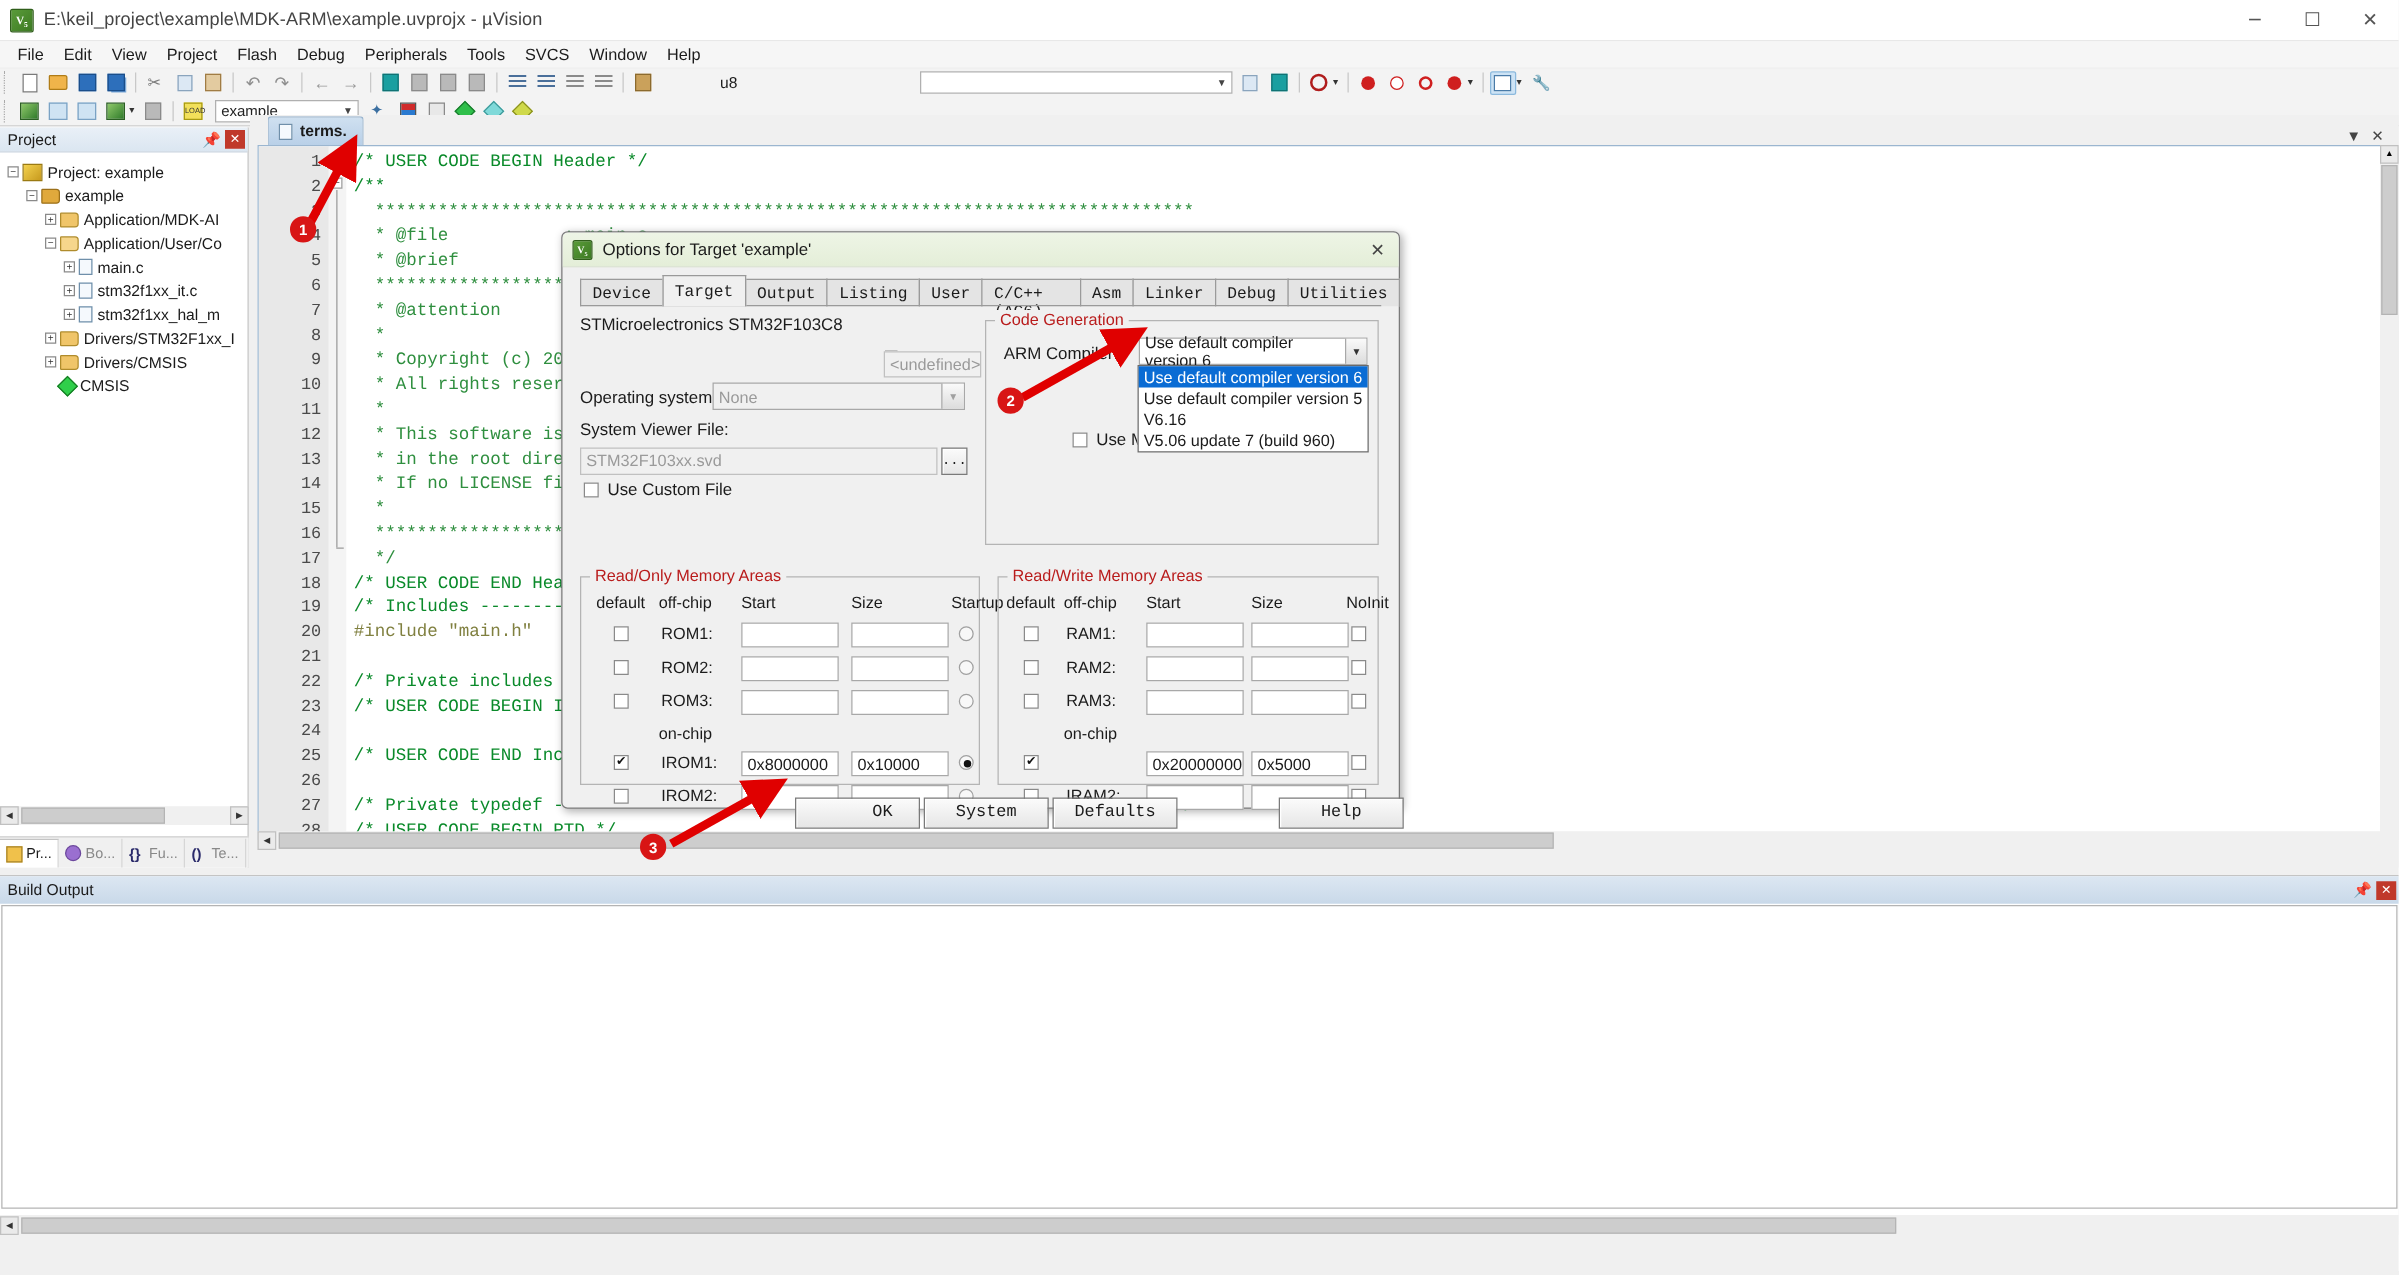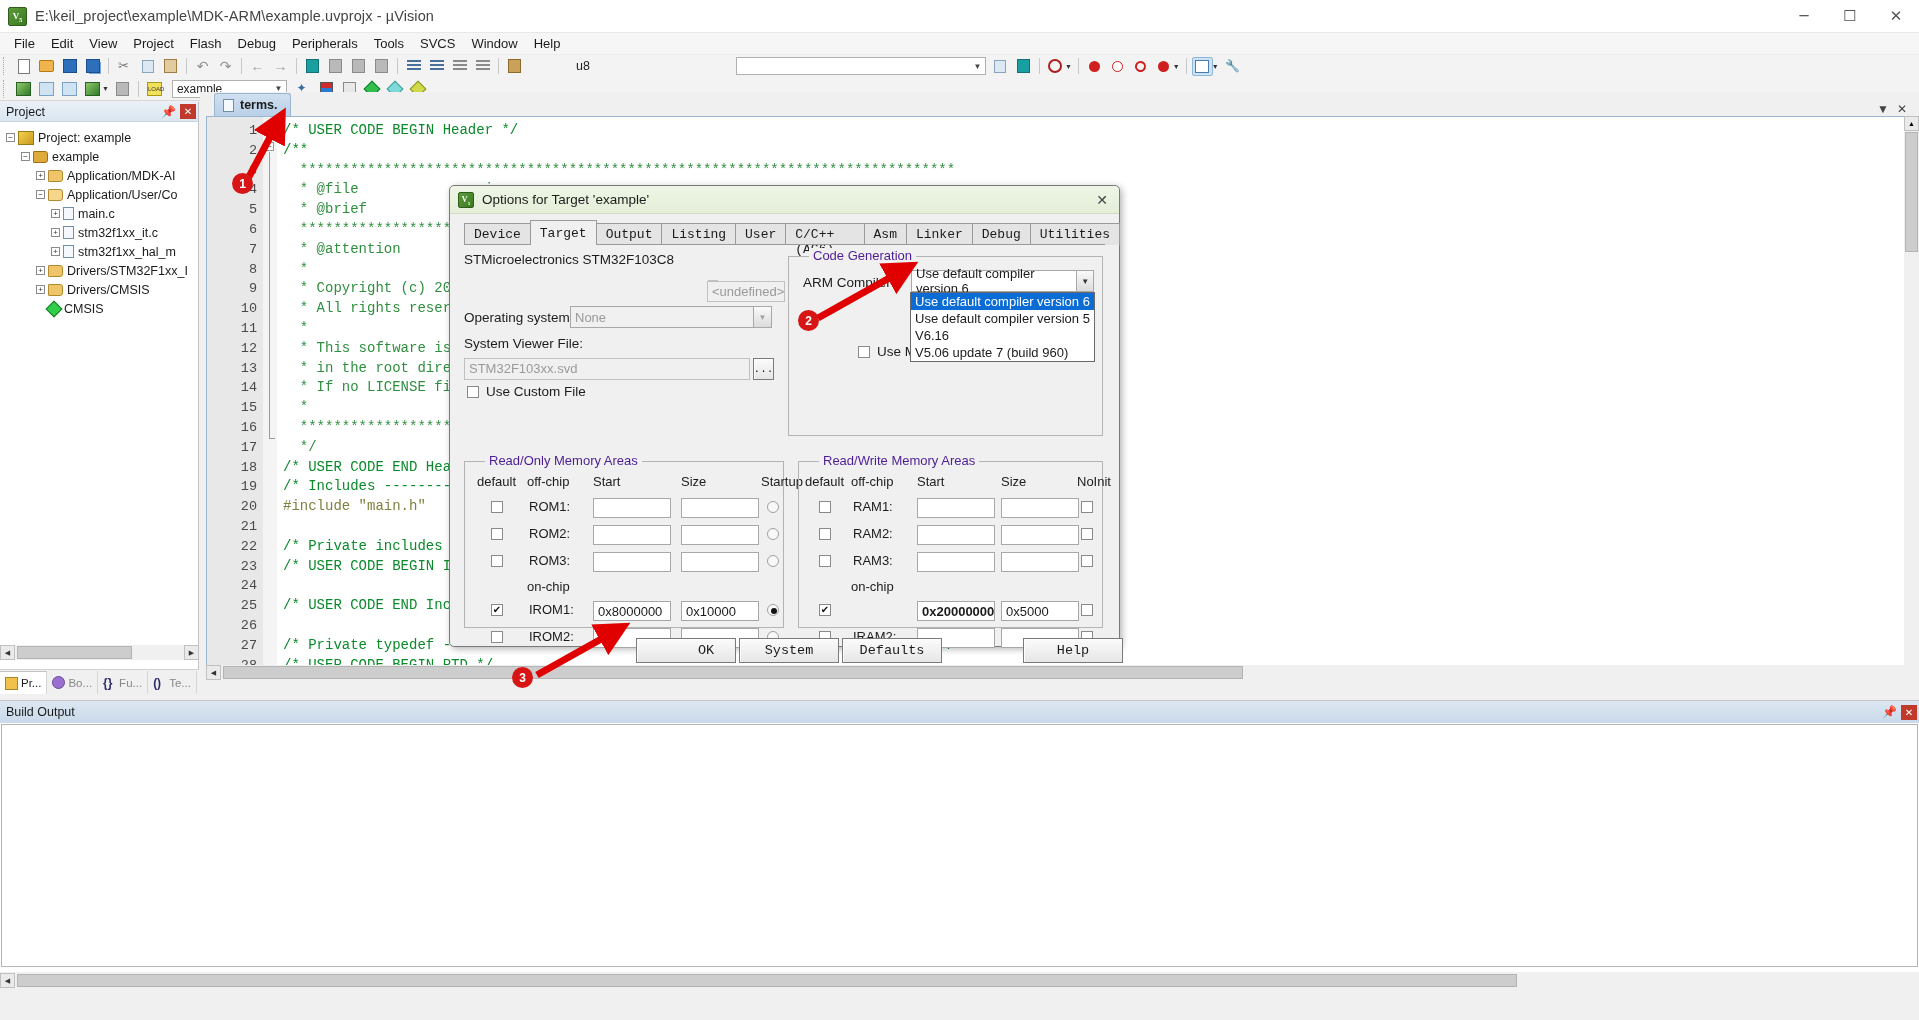--- a/index.html
+++ b/index.html
@@ -276,22 +276,22 @@
     margin-left: auto; width: 18px; height: 100%; background: linear-gradient(#fafafa,#dcdcdc);
     border-left: 1px solid #a8a8a8; display: flex; align-items: center; justify-content: center;
     font-size: 8px; color: #333;
   }
   .combo.dis .cbtn { color: #a0a0a0; }
 
   .group {
     position: absolute; border: 1px solid #b4b4b4;
   }
   .group-title {
-    position: absolute; top: -9px; left: 20px; background: #f0f0f0;
-    padding: 0 4px; font-size: 13px; color: #4c1d95;
+    position: absolute; top: -9px; left: 7px; background: #f0f0f0;
+    padding: 0 4px; font-size: 13px; color: #b91c1c;
   }
 
   .chk { width: 12px; height: 12px; border: 1px solid #8a8a8a; background: #fff; display:inline-block;
          font-size: 10px; line-height: 10px; text-align: center; color: #111; }
   .chk.dis { border-color:#c0c0c0; background:#f0f0f0; }
   .radio { width: 12px; height: 12px; border: 1px solid #a0a0a0; border-radius: 50%; background:#f8f8f8; display:inline-block; position: relative; }
   .radio.on::after { content:''; position:absolute; left:3px; top:3px; width:6px; height:6px; background:#111; border-radius:50%; }
 
   .ddlist {
     position: absolute; background: #fff; border: 1px solid #6a6a6a; z-index: 50;
@@ -790,21 +790,21 @@
             <div class="fld" style="position: absolute; left: 202px; top: 63px; width: 78px; height: 20px;"></div>
             <span class="chk" style="position: absolute; left: 282px; top: 66px;"></span>
             <span class="chk" style="position: absolute; left: 20px; top: 93px;"></span>
             <div class="memhdr" style="left: 54px; top: 91px;">RAM3:</div>
             <div class="fld" style="position: absolute; left: 118px; top: 90px; width: 78px; height: 20px;"></div>
             <div class="fld" style="position: absolute; left: 202px; top: 90px; width: 78px; height: 20px;"></div>
             <span class="chk" style="position: absolute; left: 282px; top: 93px;"></span>
             <div class="memhdr" style="left: 52px; top: 117px;">on-chip</div>
             <span class="chk" style="position: absolute; left: 20px; top: 142px;">✔</span>
             <div class="memhdr" style="left: 54px; top: 140px; margin-top: 33px;">IRAM1:</div>
-            <div class="fld" style="position: absolute; left: 118px; top: 139px; width: 78px; height: 20px; font-weight: bold;">0x20000000</div>
+            <div class="fld" style="position: absolute; left: 118px; top: 139px; width: 78px; height: 20px;">0x20000000</div>
             <div class="fld" style="position: absolute; left: 202px; top: 139px; width: 78px; height: 20px;">0x5000</div>
             <span class="chk" style="position: absolute; left: 282px; top: 142px;"></span>
             <span class="chk" style="position: absolute; left: 20px; top: 169px;"></span>
             <div class="memhdr" style="left: 54px; top: 167px;">IRAM2:</div>
             <div class="fld" style="position: absolute; left: 118px; top: 166px; width: 78px; height: 20px;"></div>
             <div class="fld" style="position: absolute; left: 202px; top: 166px; width: 78px; height: 20px;"></div>
             <span class="chk" style="position: absolute; left: 282px; top: 169px;"></span>
           </div>
       </div>
 

